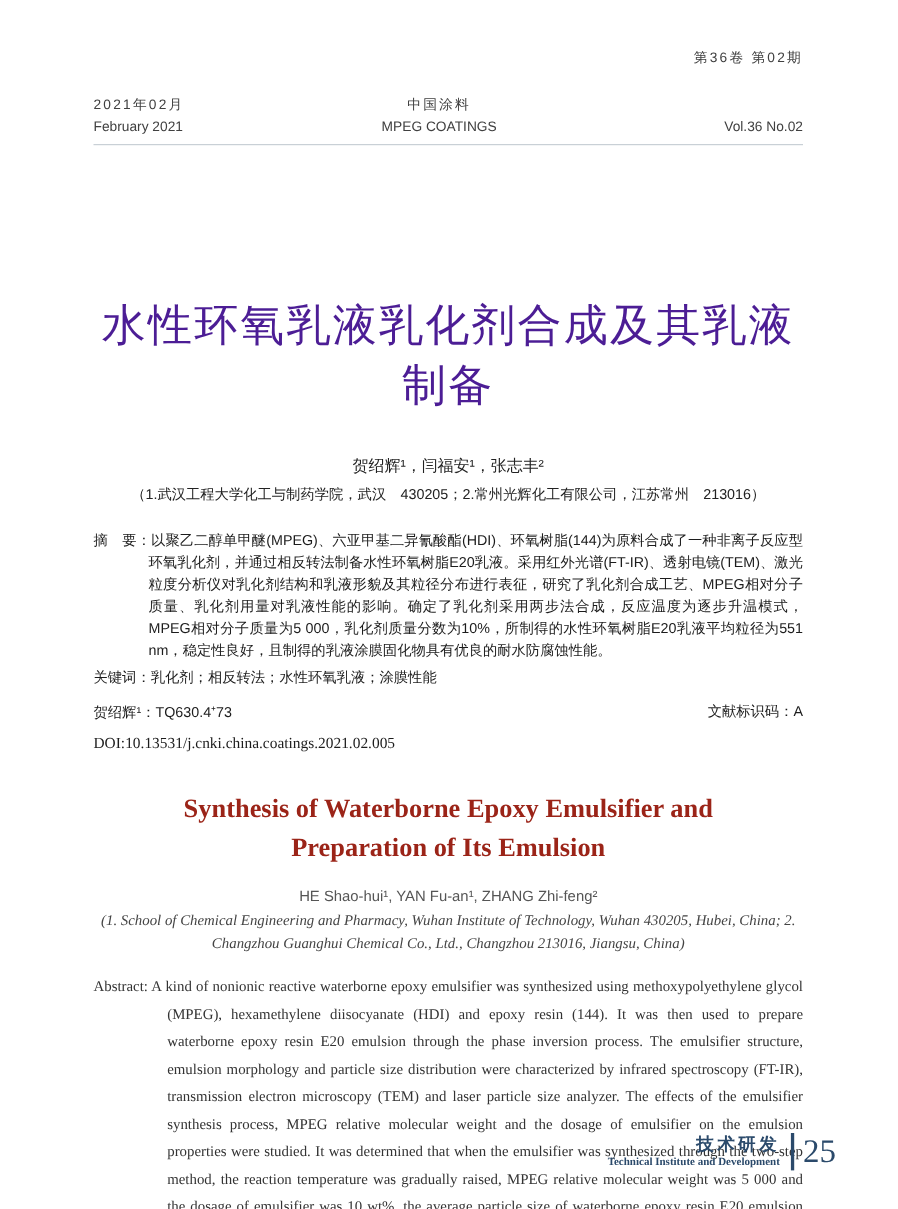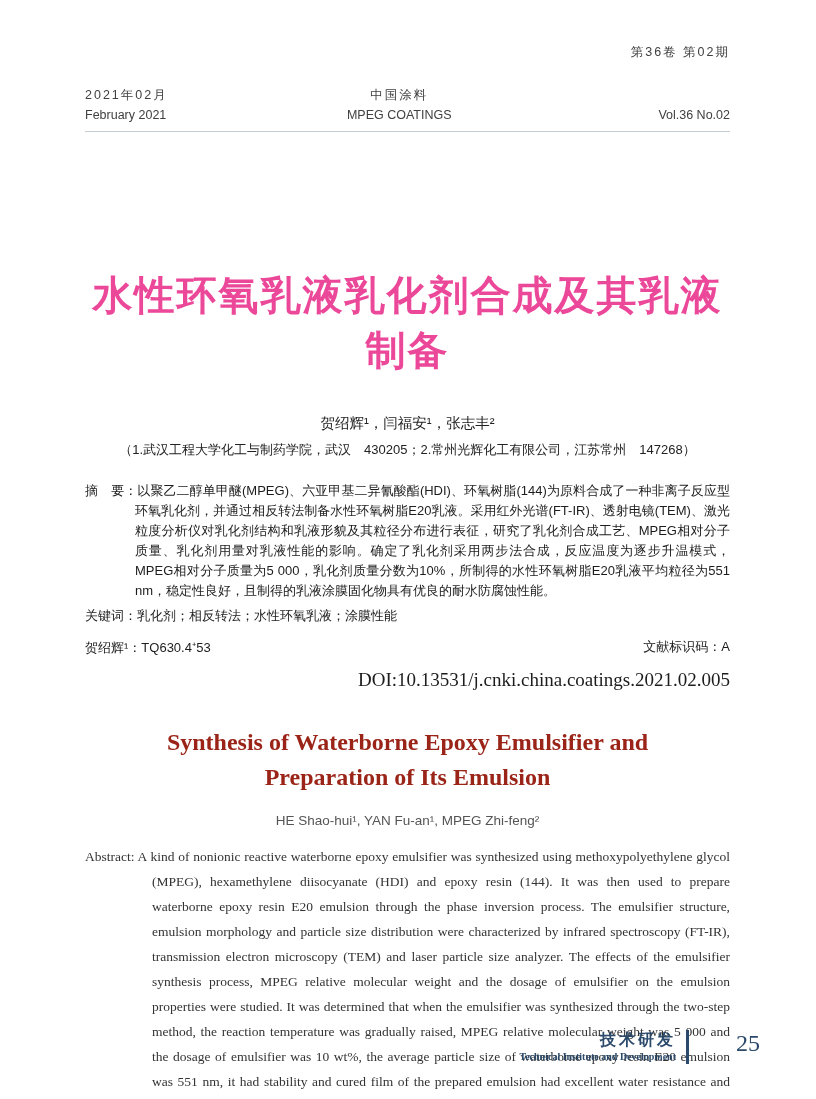--- a/index.html
+++ b/index.html
@@ -16,37 +16,37 @@
     border-bottom:1px solid #c4cbd2; padding-bottom:6px;
     color:#404040; font-size:12.5px; line-height:1.6;
   }
   .head .col{ display:flex; flex-direction:column; }
   .head .c{ text-align:center; }
   .head .r{ text-align:right;gap:43px; }
   .head .zh{ letter-spacing:2px; }
   
   .title-zh{
     margin-top:136px; text-align:center;
-    font-size:40px; font-weight:bold; letter-spacing:2px;
-    color:#ec4899;
+    font-size:40px; font-weight:normal; letter-spacing:2px;
+    color:#4c1d95;
   }
   .authors-zh{ margin-top:36px; text-align:center; font-size:14.5px; color:#222; }
   .affil-zh{ margin-top:8px; text-align:center; font-size:13px; color:#222; }
   
   .abs-zh{
     margin-top:22px; font-size:13px; line-height:20px; text-align:justify;
     padding-left:50px; text-indent:-50px; color:#1c1c1c;
   }
   .kw-zh{ margin-top:5px; font-size:13px; line-height:20px; }
   .lbl{ font-weight:normal; }
   .meta-row{
     margin-top:12px; display:flex; justify-content:space-between;
     font-size:13px;
   }
-  .doi{ margin-top:12px; font-size:19px; font-family:"Liberation Serif", serif;text-align:right; }
+  .doi{ margin-top:12px; font-size:14px; font-family:"Liberation Serif", serif; }
   
   .title-en{
     margin:34px auto 0; max-width:610px; text-align:center;
     font-family:Liberation Serif, serif; font-weight:bold;
     font-size:24px; line-height:1.45; color:#9b2418;
   }
   .authors-en{ margin-top:18px; text-align:center; font-size:13.5px; color:#555; }
   .affil-en{
     margin:5px auto 0; max-width:640px; text-align:center;
     font-family:"Liberation Serif", serif; font-style:italic;
@@ -60,21 +60,21 @@
   }
   
   .mark{
     position:absolute; right:56px; top:1030px;
     display:flex; align-items:flex-start; color:#2b4a6b;
   }
   .mark .txt{ text-align:right; }
   .mark .sec-zh{ font-size:16px; font-weight:bold; letter-spacing:3px; }
   .mark .sec-en{ font-size:10px; font-family:"Liberation Serif", serif; font-weight:bold; }
   .mark .bar{ width:3px; height:34px; background:#2b4a6b; margin:0 8px 0 10px; }
-  .mark .num{ font-size:24px; font-family:"Liberation Serif", serif;margin-left:39px; }
+  .mark .num{ font-size:30px; font-family:"Liberation Serif", serif; }
 </style>
 </head>
 <body>
 
 <div class="page">
 
   <div class="head">
     <div class="col">
       <span class="zh">2021年02月</span>
       <span>February 2021</span>
@@ -84,34 +84,35 @@
       <span>MPEG COATINGS</span>
     </div>
     <div class="col r">
       <span class="zh">第36卷 第02期</span>
       <span>Vol.36 No.02</span>
     </div>
   </div>
 
   <h1 class="title-zh">水性环氧乳液乳化剂合成及其乳液制备</h1>
   <div class="authors-zh">贺绍辉¹，闫福安¹，张志丰²</div>
-  <div class="affil-zh">（1.武汉工程大学化工与制药学院，武汉　430205；2.常州光辉化工有限公司，江苏常州　147268）</div>
+  <div class="affil-zh">（1.武汉工程大学化工与制药学院，武汉　430205；2.常州光辉化工有限公司，江苏常州　213016）</div>
 
   <p class="abs-zh"><span class="lbl">摘　要：</span><span>以聚乙二醇单甲醚(MPEG)、六亚甲基二异氰酸酯(HDI)、环氧树脂(144)为原料合成了一种非离子反应型环氧乳化剂，并通过相反转法制备水性环氧树脂E20乳液。采用红外光谱(FT-IR)、透射电镜(TEM)、激光粒度分析仪对乳化剂结构和乳液形貌及其粒径分布进行表征，研究了乳化剂合成工艺、MPEG相对分子质量、乳化剂用量对乳液性能的影响。确定了乳化剂采用两步法合成，反应温度为逐步升温模式，MPEG相对分子质量为5 000，乳化剂质量分数为10%，所制得的水性环氧树脂E20乳液平均粒径为551 nm，稳定性良好，且制得的乳液涂膜固化物具有优良的耐水防腐蚀性能。</span></p>
 
   <p class="kw-zh"><span class="lbl">关键词：</span><span>乳化剂；相反转法；水性环氧乳液；涂膜性能</span></p>
 
   <div class="meta-row">
-    <span><span class="lbl">贺绍辉¹：</span><span>TQ630.4⁺53</span></span>
+    <span><span class="lbl">贺绍辉¹：</span><span>TQ630.4⁺73</span></span>
     <span><span class="lbl">文献标识码：</span><span>A</span></span>
   </div>
   <div class="doi">DOI:10.13531/j.cnki.china.coatings.2021.02.005</div>
 
   <h2 class="title-en">Synthesis of Waterborne Epoxy Emulsifier and Preparation of Its Emulsion</h2>
-  <div class="authors-en">HE Shao-hui¹, YAN Fu-an¹, MPEG Zhi-feng²</div>
+  <div class="authors-en">HE Shao-hui¹, YAN Fu-an¹, ZHANG Zhi-feng²</div>
+  <div class="affil-en">(1. School of Chemical Engineering and Pharmacy, Wuhan Institute of Technology, Wuhan 430205, Hubei, China; 2. Changzhou Guanghui Chemical Co., Ltd., Changzhou 213016, Jiangsu, China)</div>
 
   <p class="abs-en"><span class="lbl">Abstract:</span> <span>A kind of nonionic reactive waterborne epoxy emulsifier was synthesized using methoxypolyethylene glycol (MPEG), hexamethylene diisocyanate (HDI) and epoxy resin (144). It was then used to prepare waterborne epoxy resin E20 emulsion through the phase inversion process. The emulsifier structure, emulsion morphology and particle size distribution were characterized by infrared spectroscopy (FT-IR), transmission electron microscopy (TEM) and laser particle size analyzer. The effects of the emulsifier synthesis process, MPEG relative molecular weight and the dosage of emulsifier on the emulsion properties were studied. It was determined that when the emulsifier was synthesized through the two-step method, the reaction temperature was gradually raised, MPEG relative molecular weight was 5 000 and the dosage of emulsifier was 10 wt%, the average particle size of waterborne epoxy resin E20 emulsion was 551 nm, it had stability and cured film of the prepared emulsion had excellent water resistance and corrosion resistance.</span></p>
 
   <div class="mark">
     <div class="txt">
       <div class="sec-zh">技术研发</div>
       <div class="sec-en">Technical Institute and Development</div>
     </div>
     <div class="bar"></div>
     <div class="num">25</div>

